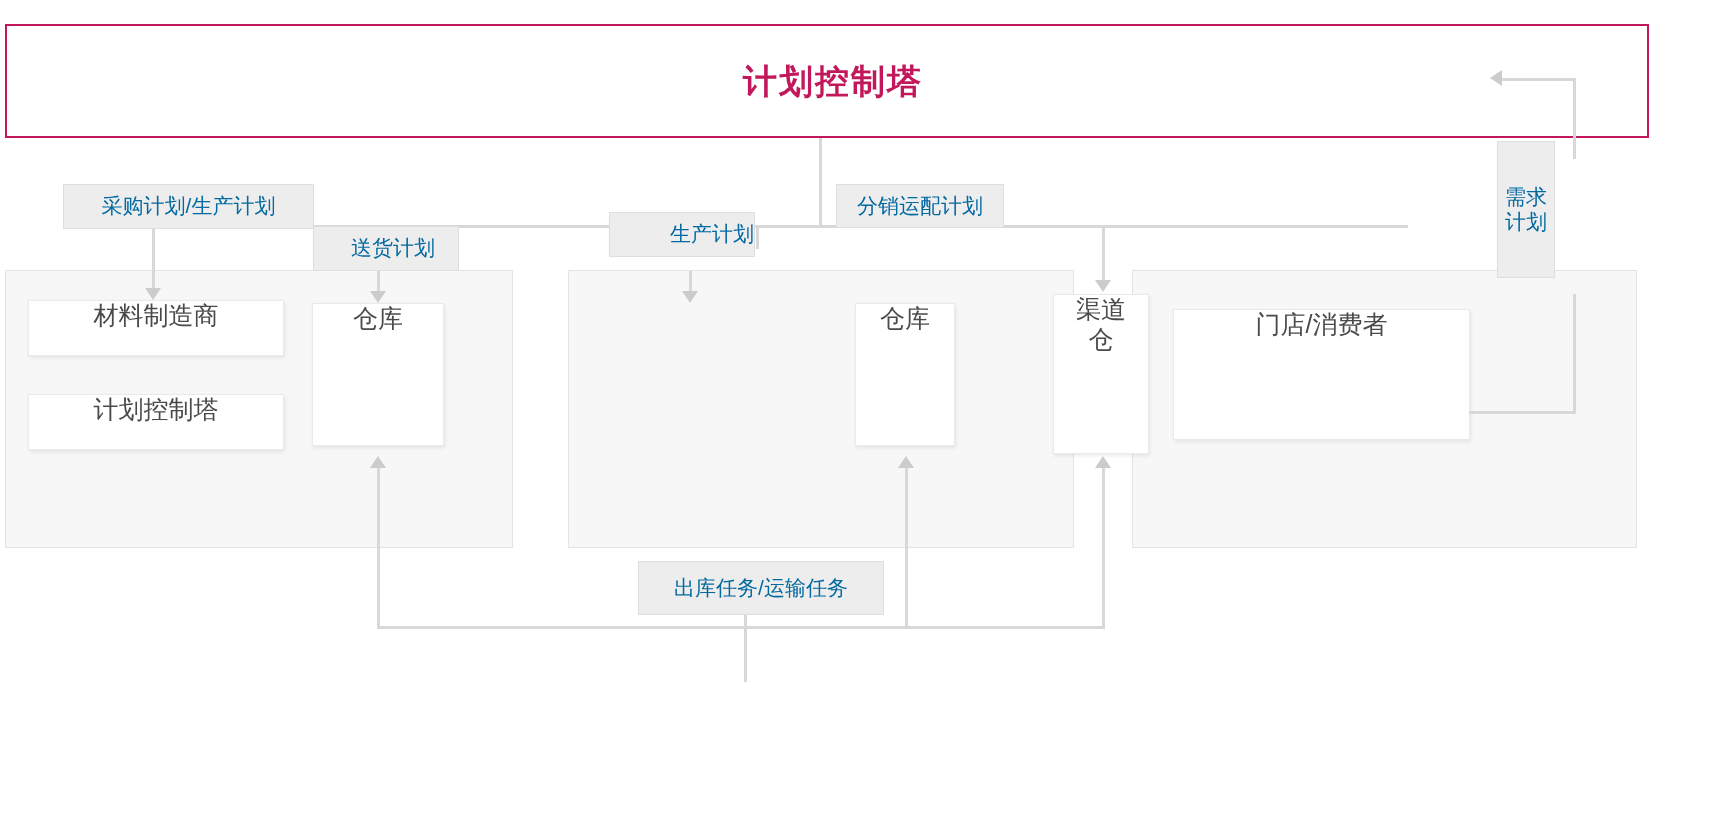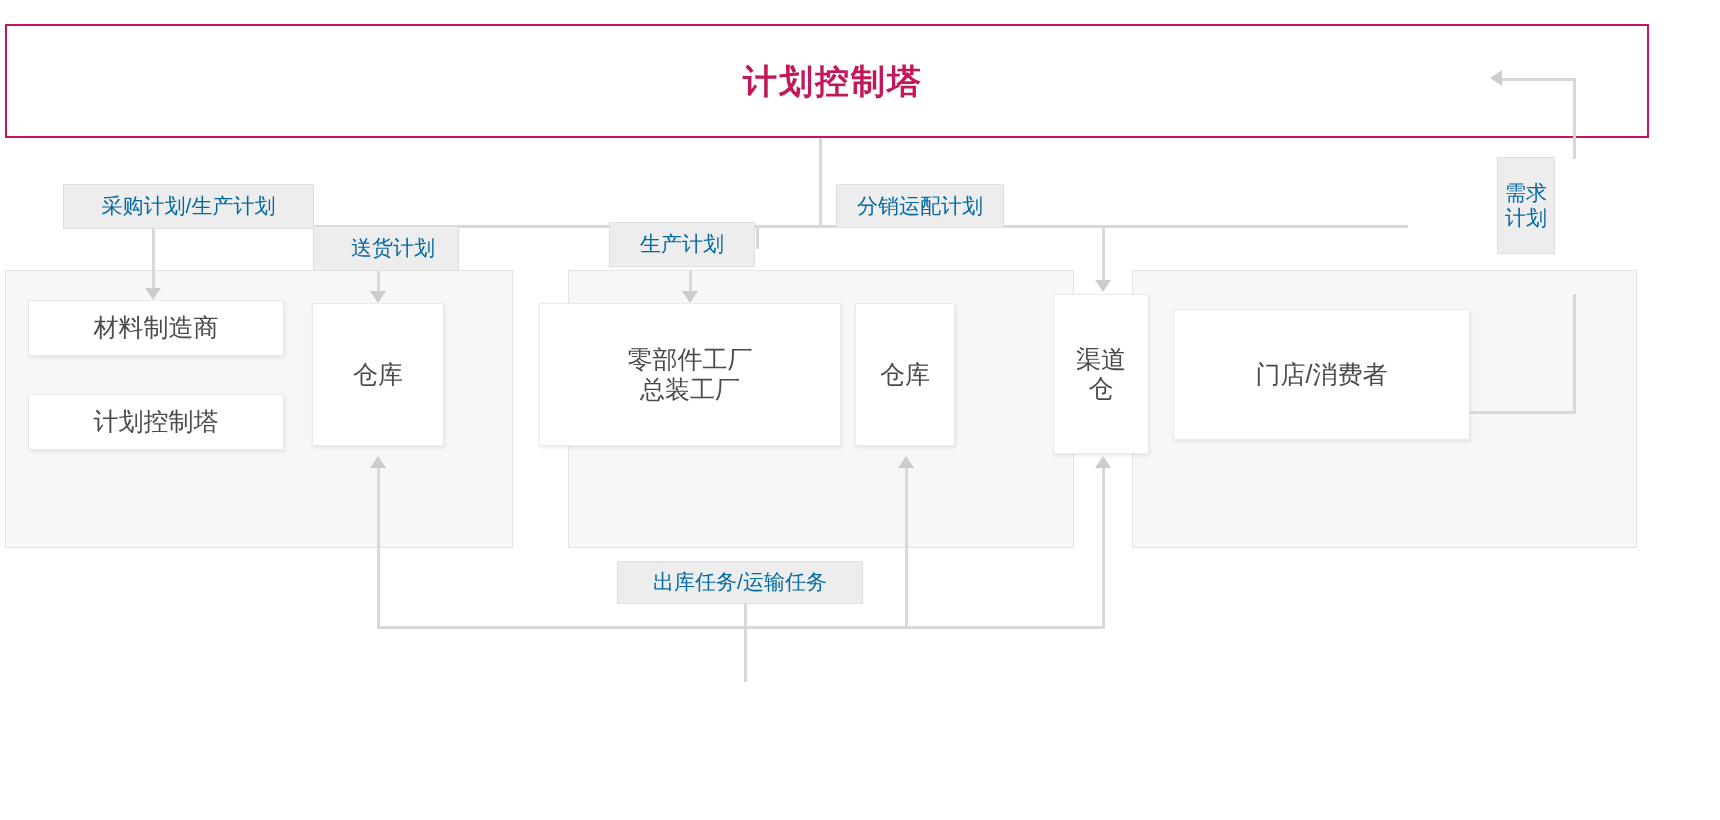--- a/index.html
+++ b/index.html
@@ -47,21 +47,21 @@
   #zone-distribution{ left:1132px; top:270px; width:505px; height:278px; }
 
   
   .node{
     position:absolute;
     box-sizing:border-box;
     background:#ffffff;
     border:1px solid #eaeaea;
     box-shadow:1px 2px 4px rgba(0,0,0,0.08);
     display:flex;
-    align-items:center;
+    align-items:flex-start;
     justify-content:center;
     text-align:center;
   }
   .node .node-label{
     color:#4a4a4a;
     font-size:25px;
     line-height:1.18;
     white-space:pre-line;
   }
   #node-material{   left:28px;   top:300px; width:256px; height:56px; }
@@ -85,24 +85,24 @@
     z-index:6;
   }
   .pill .pill-label{
     color:#0369a1;
     font-size:21px;
     line-height:1.15;
     white-space:pre-line;
   }
   #pill-purchase{ left:63px;   top:184px; width:251px; height:45px; }
   #pill-delivery{ left:313px;  top:226px; width:146px; height:45px;padding-left:14px; }
-  #pill-produce{  left:609px;  top:222px; width:146px; height:45px; }
+  #pill-produce{  left:609px;  top:212px; width:146px; height:45px;justify-content:flex-end; }
   #pill-distrib{  left:836px;  top:184px; width:168px; height:44px; }
-  #pill-demand{   left:1497px; top:157px; width:58px;  height:97px; }
-  #pill-outbound{ left:617px;  top:561px; width:246px; height:43px; }
+  #pill-demand{   left:1497px; top:141px; width:58px;  height:137px; }
+  #pill-outbound{ left:638px;  top:561px; width:246px; height:54px; }
 
   
   .line{ position:absolute; background:#d8d8d8; z-index:1; }
   .line.h{ height:3px; }
   .line.v{ width:3px; }
   .arrow{ position:absolute; width:0; height:0; z-index:2; }
   .arrow.down{
     border-left:8px solid transparent;
     border-right:8px solid transparent;
     border-top:12px solid #cccccc;
@@ -182,24 +182,20 @@
 
   <div class="node" id="node-material">
     <span class="node-label">材料制造商</span>
   </div>
   <div class="node" id="node-parts-oem">
     <span class="node-label">计划控制塔</span>
   </div>
   <div class="node" id="node-wh-1">
     <span class="node-label">仓库</span>
   </div>
-  <div class="node" id="node-factory">
-    <span class="node-label">零部件工厂
-总装工厂</span>
-  </div>
   <div class="node" id="node-wh-2">
     <span class="node-label">仓库</span>
   </div>
   <div class="node" id="node-channel-wh">
     <span class="node-label">渠道
 仓</span>
   </div>
   <div class="node" id="node-store">
     <span class="node-label">门店/消费者</span>
   </div>

